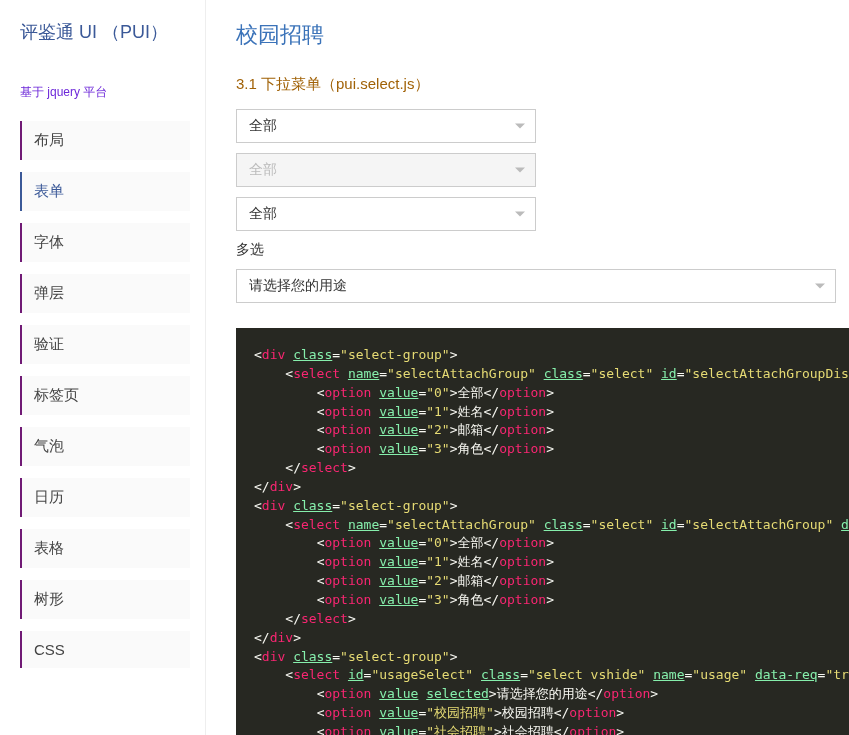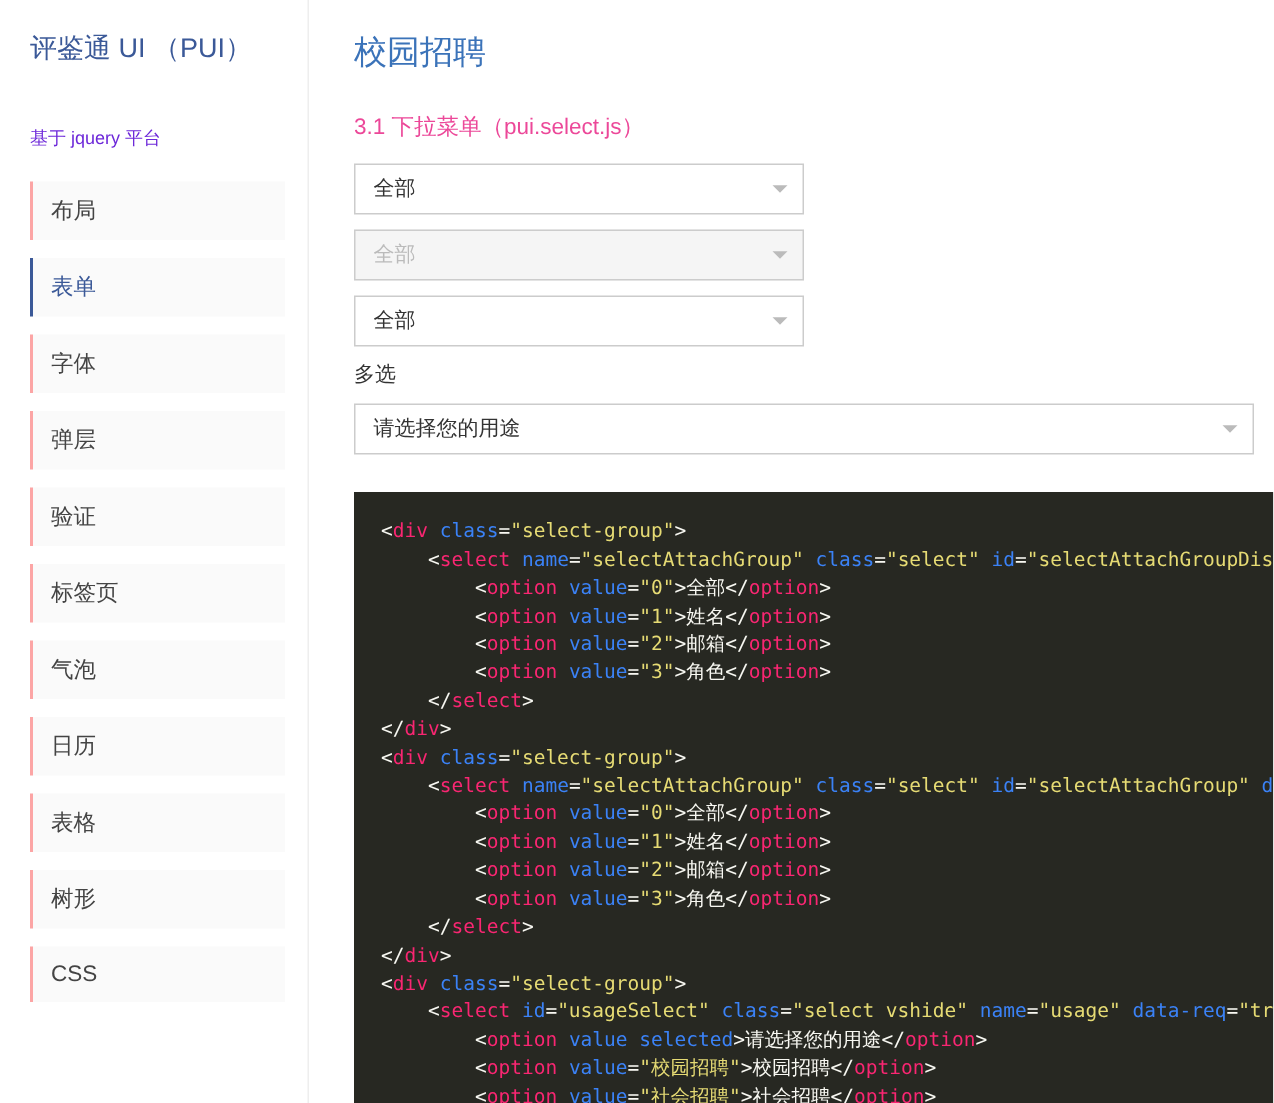--- a/index.html
+++ b/index.html
@@ -1,36 +1,36 @@
 <!DOCTYPE html>
 <html><head>
 <meta charset="utf-8">
 <style>
 * { box-sizing: border-box; margin: 0; padding: 0; }
 body { font-family: "Microsoft YaHei", -apple-system, sans-serif; font-size: 14px; color: #333; background: #fff; }
 .app { display: flex; }
 .sidebar { width: 206px; padding: 20px 15px 20px 20px; border-right: 1px solid #eee; flex-shrink: 0; }
 .brand { color: #3b5998; font-size: 18px; font-weight: 500; margin-bottom: 8px; }
 .brand-sub { color: #6d28d9; font-size: 12px; margin-bottom: 20px; margin-top: 40px; }
-.nav-item { padding: 10px 12px; border-left: 2px solid #fca5a5; background: #fafafa; margin-bottom: 12px; color: #444; cursor: pointer; font-size: 15px; }
+.nav-item { padding: 10px 12px; border-left: 2px solid #701a75; background: #fafafa; margin-bottom: 12px; color: #444; cursor: pointer; font-size: 15px; }
 .nav-item.active { color: #3b5998; border-left-color: #3b5998; }
 .main { flex: 1; padding: 20px 0 20px 30px; min-width: 0; overflow: hidden; }
 .page-title { color: #3b73b9; font-size: 22px; font-weight: 400; margin-bottom: 25px; }
-.section-title { font-size: 15px; color: #ec4899; margin-bottom: 15px; }
+.section-title { font-size: 15px; color: #a16207; margin-bottom: 15px; }
 .select-box { position: relative; width: 300px; height: 34px; border: 1px solid #ccc; margin-bottom: 10px; display: flex; align-items: center; padding: 0 30px 0 12px; cursor: pointer; background: #fff; }
 .select-box.disabled { background: #f5f5f5; }
 .select-box.disabled .select-text { color: #bbb; }
 .select-text { font-size: 14px; color: #333; }
 .select-caret { position: absolute; right: 10px; top: 50%; transform: translateY(-50%); width: 0; height: 0; border-left: 5px solid transparent; border-right: 5px solid transparent; border-top: 5px solid #bbb; }
 .multi-label { margin-bottom: 10px; font-size: 14px; }
 .select-wide { width: 600px; }
 .select-wide .select-text { color: #333; }
 .code-block { background: #272822; color: #f8f8f2; padding: 18px 18px 18px 18px; margin-top: 25px; font-family: Consolas, monospace; font-size: 13px; line-height: 1.45; white-space: pre; overflow: hidden; }
 .cm-tag { color: #f92672; }
-.cm-attr { color: #3b82f6; }
+.cm-attr { color: #86efac; text-decoration: underline; }
 .cm-val { color: #e6db74; }
 .cm-txt { color: #f8f8f2; }
 .cm-punc { color: #f8f8f2; }
 </style>
 </head>
 <body>
 
 <div class="app">
   <aside class="sidebar">
     <div class="brand">评鉴通 UI （PUI）</div>

